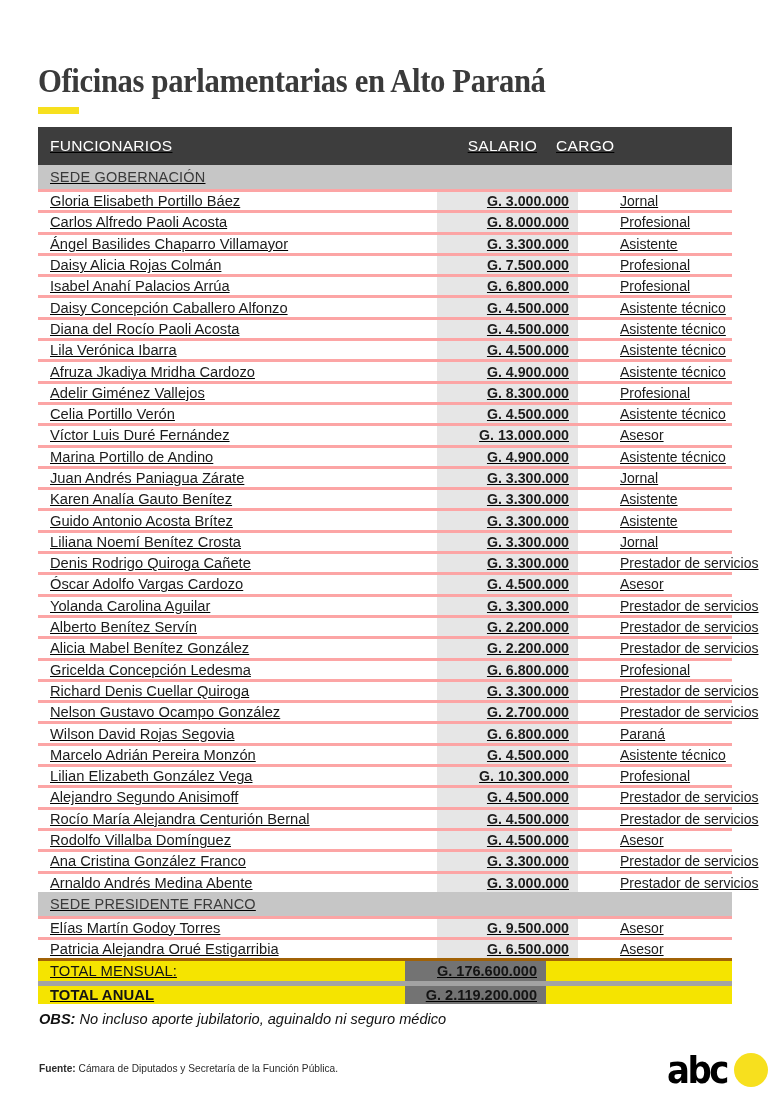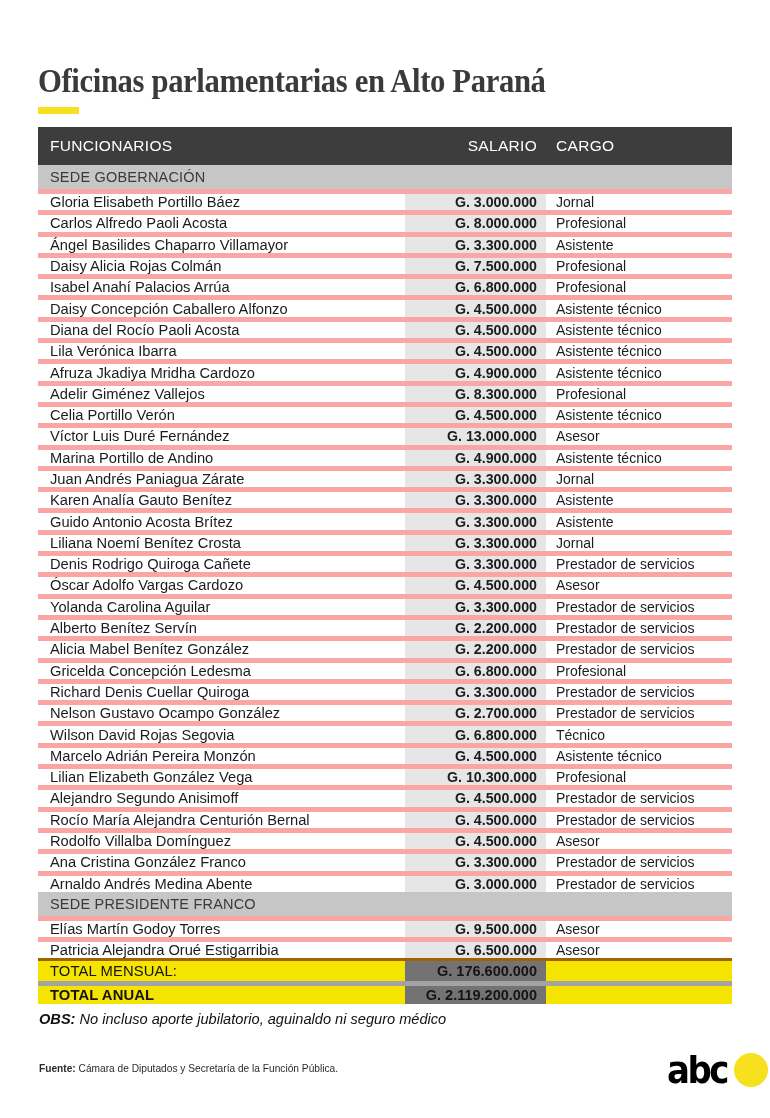--- a/index.html
+++ b/index.html
@@ -37,20 +37,21 @@
     height: 7px;
     background: #f7e01e;
   }
 
   
   .table-wrap {
     position: absolute;
     left: 38px;
     top: 127px;
     width: 694px;
+    text-decoration: underline;
   }
   .trow {
     display: flex;
     width: 100%;
     align-items: stretch;
   }
   .c-name {
     width: 367px;
     flex: 0 0 367px;
     padding-left: 12px;
@@ -91,21 +92,21 @@
   .section-row .c-name,
   .section-row .c-salary,
   .section-row .c-cargo {
     background: #c6c6c6;
     color: #3a3a3a;
     font-size: 14.5px;
     letter-spacing: 0.2px;
   }
 
   
-  .data-row { height: 21.3px; border-top: 5px solid #fca5a5; }
+  .data-row { height: 21.3px; border-top: 3px solid #fca5a5; gap: 32px; }
   .data-row .c-name {
     font-size: 14.7px;
     color: #1c1c1c;
     white-space: nowrap;
   }
   .data-row .c-salary {
     font-size: 14.2px;
     font-weight: bold;
     color: #1c1c1c;
     white-space: nowrap;
@@ -329,21 +330,21 @@
           <div class="c-cargo">Prestador de servicios</div>
         </div>
         <div class="trow data-row">
           <div class="c-name">Nelson Gustavo Ocampo González</div>
           <div class="c-salary">G. 2.700.000</div>
           <div class="c-cargo">Prestador de servicios</div>
         </div>
         <div class="trow data-row">
           <div class="c-name">Wilson David Rojas Segovia</div>
           <div class="c-salary">G. 6.800.000</div>
-          <div class="c-cargo">Técnico</div>
+          <div class="c-cargo">Paraná</div>
         </div>
         <div class="trow data-row">
           <div class="c-name">Marcelo Adrián Pereira Monzón</div>
           <div class="c-salary">G. 4.500.000</div>
           <div class="c-cargo">Asistente técnico</div>
         </div>
         <div class="trow data-row">
           <div class="c-name">Lilian Elizabeth González Vega</div>
           <div class="c-salary">G. 10.300.000</div>
           <div class="c-cargo">Profesional</div>

